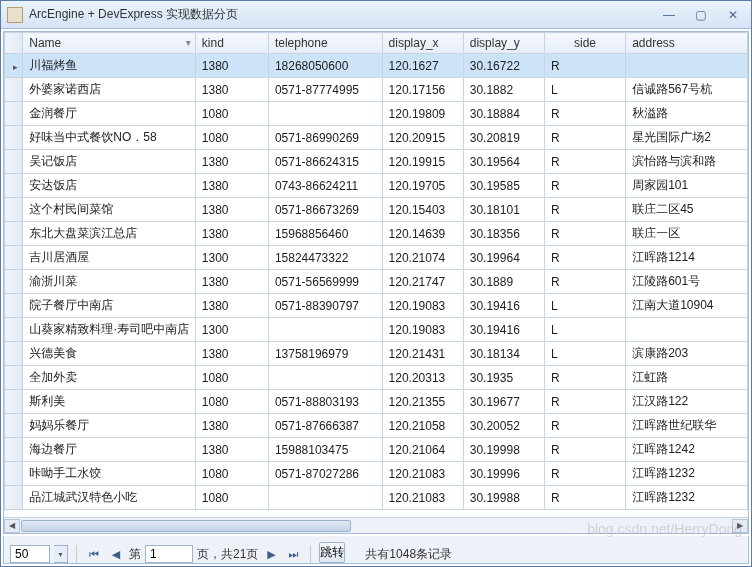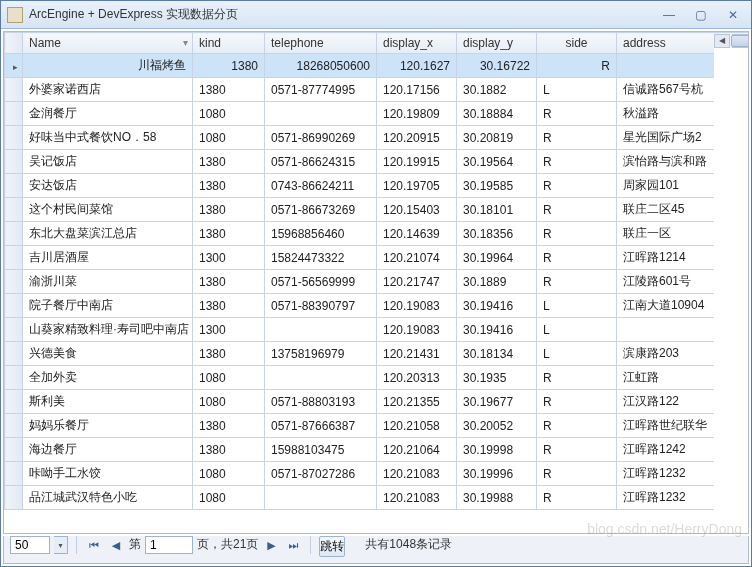--- a/index.html
+++ b/index.html
@@ -3,35 +3,35 @@
 <meta charset="utf-8">
 <style>
 * { box-sizing: border-box; margin: 0; padding: 0; }
 body { font-family: "Microsoft YaHei", "Segoe UI", Tahoma, sans-serif; font-size: 12px; background: #fff; }
 .window { width: 752px; height: 567px; border: 1px solid #5a7ba8; display: flex; flex-direction: column; background: #fff; }
 .titlebar { height: 28px; background: linear-gradient(#eaf2fb, #d6e4f5); border-bottom: 1px solid #9db8d8; display: flex; align-items: center; padding: 0 6px; justify-content: flex-end; }
 .titlebar .icon { width: 16px; height: 16px; background: #e8e0c8; border: 1px solid #b0a070; margin-right: 6px; }
 .titlebar .title { flex: 1; color: #333; font-size: 12px; }
 .titlebar .btns { display: flex; gap: 8px; }
 .titlebar .btn { width: 24px; height: 18px; display: flex; align-items: center; justify-content: center; color: #4a6a95; cursor: pointer; font-size: 12px; }
-.grid-wrap { flex: 1; overflow: hidden; border: 1px solid #a8bcd8; margin: 2px; display: flex; flex-direction: row; }
+.grid-wrap { flex: 1; overflow: hidden; border: 1px solid #a8bcd8; margin: 2px; display: flex; flex-direction: column; }
 .grid-scroll { flex: 1; overflow: hidden; position: relative; }
 table { border-collapse: collapse; width: 100%; table-layout: fixed; }
 th, td { border: 1px solid #c8d4e6; padding: 3px 6px; text-align: left; white-space: nowrap; overflow: hidden; height: 21px; font-size: 12px; }
 th { background: linear-gradient(#f5f8fc, #e6edf7); color: #333; font-weight: normal; position: relative; }
 th .filter { position: absolute; right: 4px; top: 4px; color: #888; font-size: 10px; }
 td { background: #fff; color: #222; }
-tr.selected td { background: #cde3f7; text-align: right; }
+tr.selected td { background: #cde3f7; }
 .rowhead { width: 18px; background: linear-gradient(90deg, #f0f4fa, #e2e9f4); border: 1px solid #c8d4e6; }
 tr.selected .rowhead::before { content: "▸"; color: #555; font-size: 9px; padding-left: 2px; }
 .hsb { height: 16px; background: #eef2f8; border-top: 1px solid #c8d4e6; display: flex; align-items: center; }
 .hsb .arrow { width: 16px; height: 14px; background: #e4eaf3; border: 1px solid #b8c6dc; display: flex; align-items: center; justify-content: center; font-size: 8px; color: #555; cursor: pointer; }
 .hsb .track { flex: 1; height: 14px; background: #eef2f8; position: relative; margin: 0 1px; }
 .hsb .thumb { position: absolute; left: 0; width: 330px; height: 12px; top: 1px; background: linear-gradient(#e0e7f2, #c6d3e6); border: 1px solid #9db3d0; border-radius: 2px; }
-.pager { height: 28px; background: #eef2f8; border-top: 1px solid #c8d4e6; display: flex; align-items: flex-start; padding: 0 6px; gap: 4px; margin: 0 2px 2px 2px; border: 1px solid #a8bcd8; border-top: none; }
+.pager { height: 28px; background: #eef2f8; border-top: 1px solid #c8d4e6; display: flex; align-items: flex-end; padding: 0 6px; gap: 4px; margin: 0 2px 2px 2px; border: 1px solid #a8bcd8; border-top: none; }
 .pager input.sz { width: 40px; height: 18px; border: 1px solid #9db3d0; padding: 0 4px; font-size: 12px; }
 .pager .dd { width: 14px; height: 18px; border: 1px solid #9db3d0; border-left: none; background: #e6edf7; display: flex; align-items: center; justify-content: center; font-size: 8px; color: #555; cursor: pointer; }
 .pager .sep { width: 1px; height: 18px; background: #c0cde0; margin: 0 4px; }
 .pager .navbtn { width: 18px; height: 18px; display: flex; align-items: center; justify-content: center; color: #3a5f8a; cursor: pointer; font-size: 11px; }
 .pager input.pg { width: 48px; height: 18px; border: 1px solid #9db3d0; padding: 0 4px; font-size: 12px; text-align: left; }
 .pager .lbl { color: #333; }
 .pager .jump { padding: 1px 0; border: 1px solid #9db3d0; background: linear-gradient(#f5f8fc, #e0e8f3); cursor: pointer; font-size: 12px; border-radius: 2px; }
 .watermark { position: absolute; right: 10px; bottom: 30px; color: rgba(150,150,150,0.35); font-size: 14px; pointer-events: none; }
 </style>
 </head>

